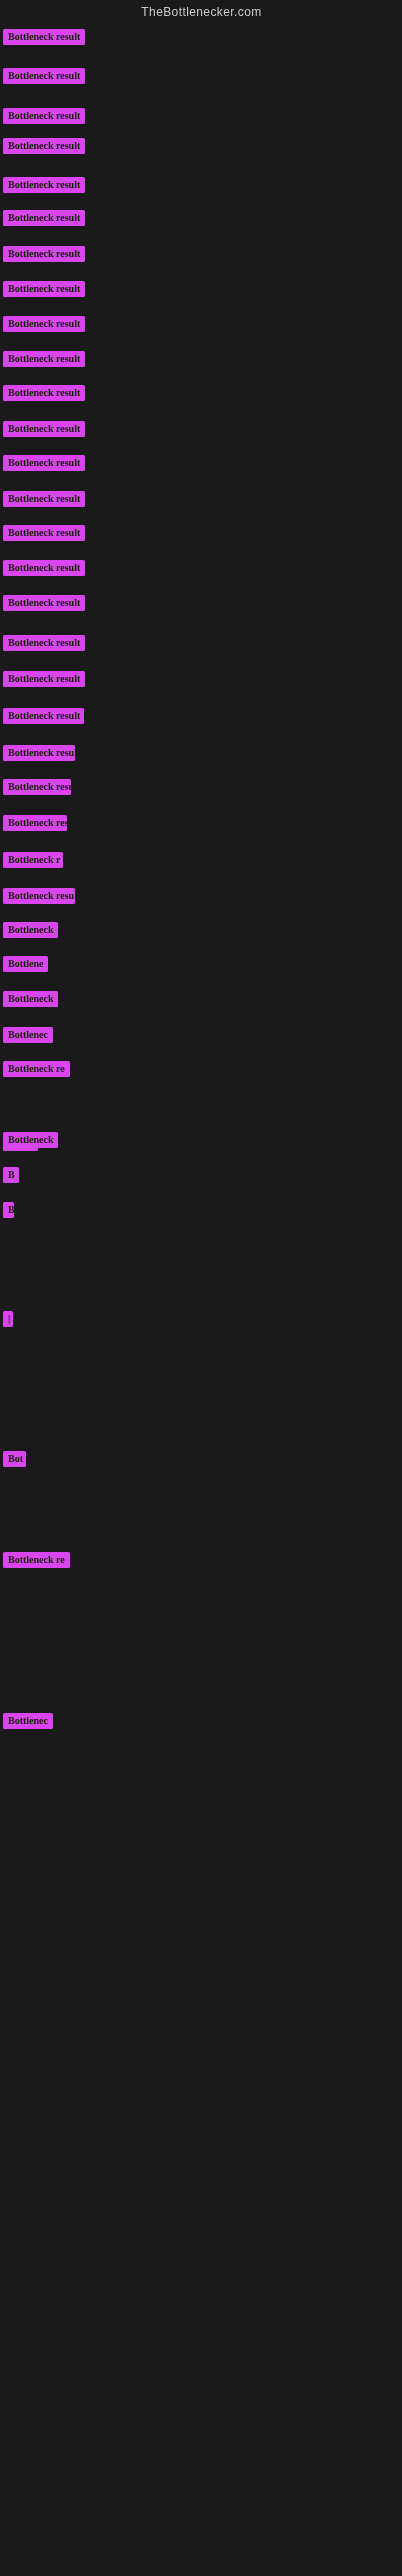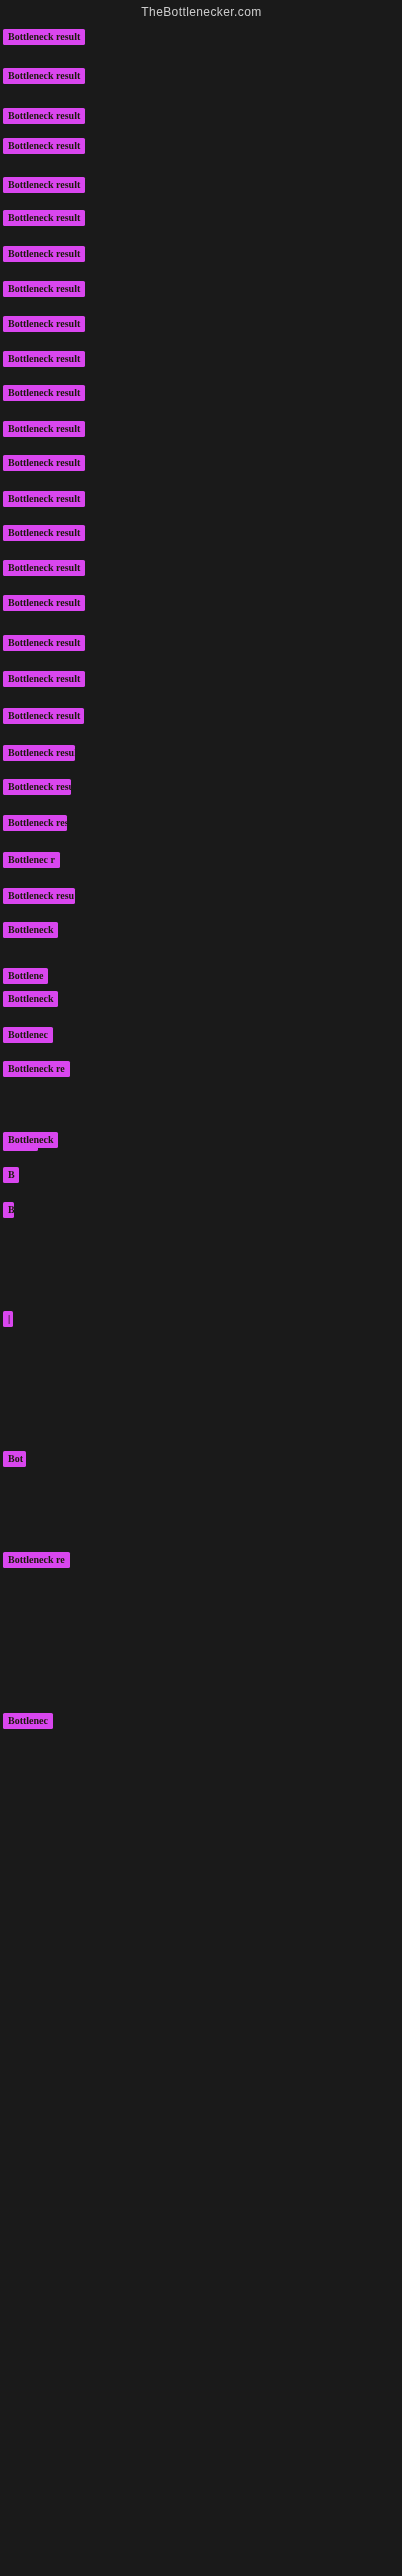--- a/index.html
+++ b/index.html
@@ -60,24 +60,24 @@
     <div class="result-item" style="top: 491px;"><span class="result-badge" style="max-width: 97px;">Bottleneck result</span></div>
     <div class="result-item" style="top: 525px;"><span class="result-badge" style="max-width: 97px;">Bottleneck result</span></div>
     <div class="result-item" style="top: 560px;"><span class="result-badge" style="max-width: 97px;">Bottleneck result</span></div>
     <div class="result-item" style="top: 595px;"><span class="result-badge" style="max-width: 97px;">Bottleneck result</span></div>
     <div class="result-item" style="top: 635px;"><span class="result-badge" style="max-width: 97px;">Bottleneck result</span></div>
     <div class="result-item" style="top: 671px;"><span class="result-badge" style="max-width: 89px;">Bottleneck result</span></div>
     <div class="result-item" style="top: 708px;"><span class="result-badge" style="max-width: 81px;">Bottleneck result</span></div>
     <div class="result-item" style="top: 745px;"><span class="result-badge" style="max-width: 72px;">Bottleneck result</span></div>
     <div class="result-item" style="top: 779px;"><span class="result-badge" style="max-width: 68px;">Bottleneck result</span></div>
     <div class="result-item" style="top: 815px;"><span class="result-badge" style="max-width: 64px;">Bottleneck result</span></div>
-    <div class="result-item" style="top: 852px;"><span class="result-badge" style="max-width: 60px;">Bottlenec r</span></div>
+    <div class="result-item" style="top: 852px;"><span class="result-badge" style="max-width: 60px;">Bottleneck r</span></div>
     <div class="result-item" style="top: 888px;"><span class="result-badge" style="max-width: 72px;">Bottleneck resu</span></div>
     <div class="result-item" style="top: 922px;"><span class="result-badge" style="max-width: 56px;">Bottleneck</span></div>
-    <div class="result-item" style="top: 956px; margin-top: 12px;"><span class="result-badge" style="max-width: 48px;">Bottlene</span></div>
+    <div class="result-item" style="top: 956px;"><span class="result-badge" style="max-width: 48px;">Bottlene</span></div>
     <div class="result-item" style="top: 991px;"><span class="result-badge" style="max-width: 58px;">Bottleneck</span></div>
     <div class="result-item" style="top: 1027px;"><span class="result-badge" style="max-width: 52px;">Bottlenec</span></div>
     <div class="result-item" style="top: 1061px;"><span class="result-badge" style="max-width: 68px;">Bottleneck re</span></div>
     <div class="result-item" style="top: 1135px;"><span class="result-badge" style="max-width: 40px;">Bottle</span></div>
     <div class="result-item" style="top: 1132px;"><span class="result-badge" style="max-width: 55px;">Bottleneck</span></div>
     <div class="result-item" style="top: 1167px;"><span class="result-badge" style="max-width: 16px;">B</span></div>
     <div class="result-item" style="top: 1202px;"><span class="result-badge" style="max-width: 11.3px;">B</span></div>
     <div class="result-item" style="top: 1311px;"><span class="result-badge" style="max-width: 6.4px;">|</span></div>
     <div class="result-item" style="top: 1407px;"><span class="result-badge" style="max-width: 22.5px; margin-top: 44px;">Bot</span></div>
     <div class="result-item" style="top: 1552px;"><span class="result-badge" style="max-width: 71px;">Bottleneck re</span></div>

